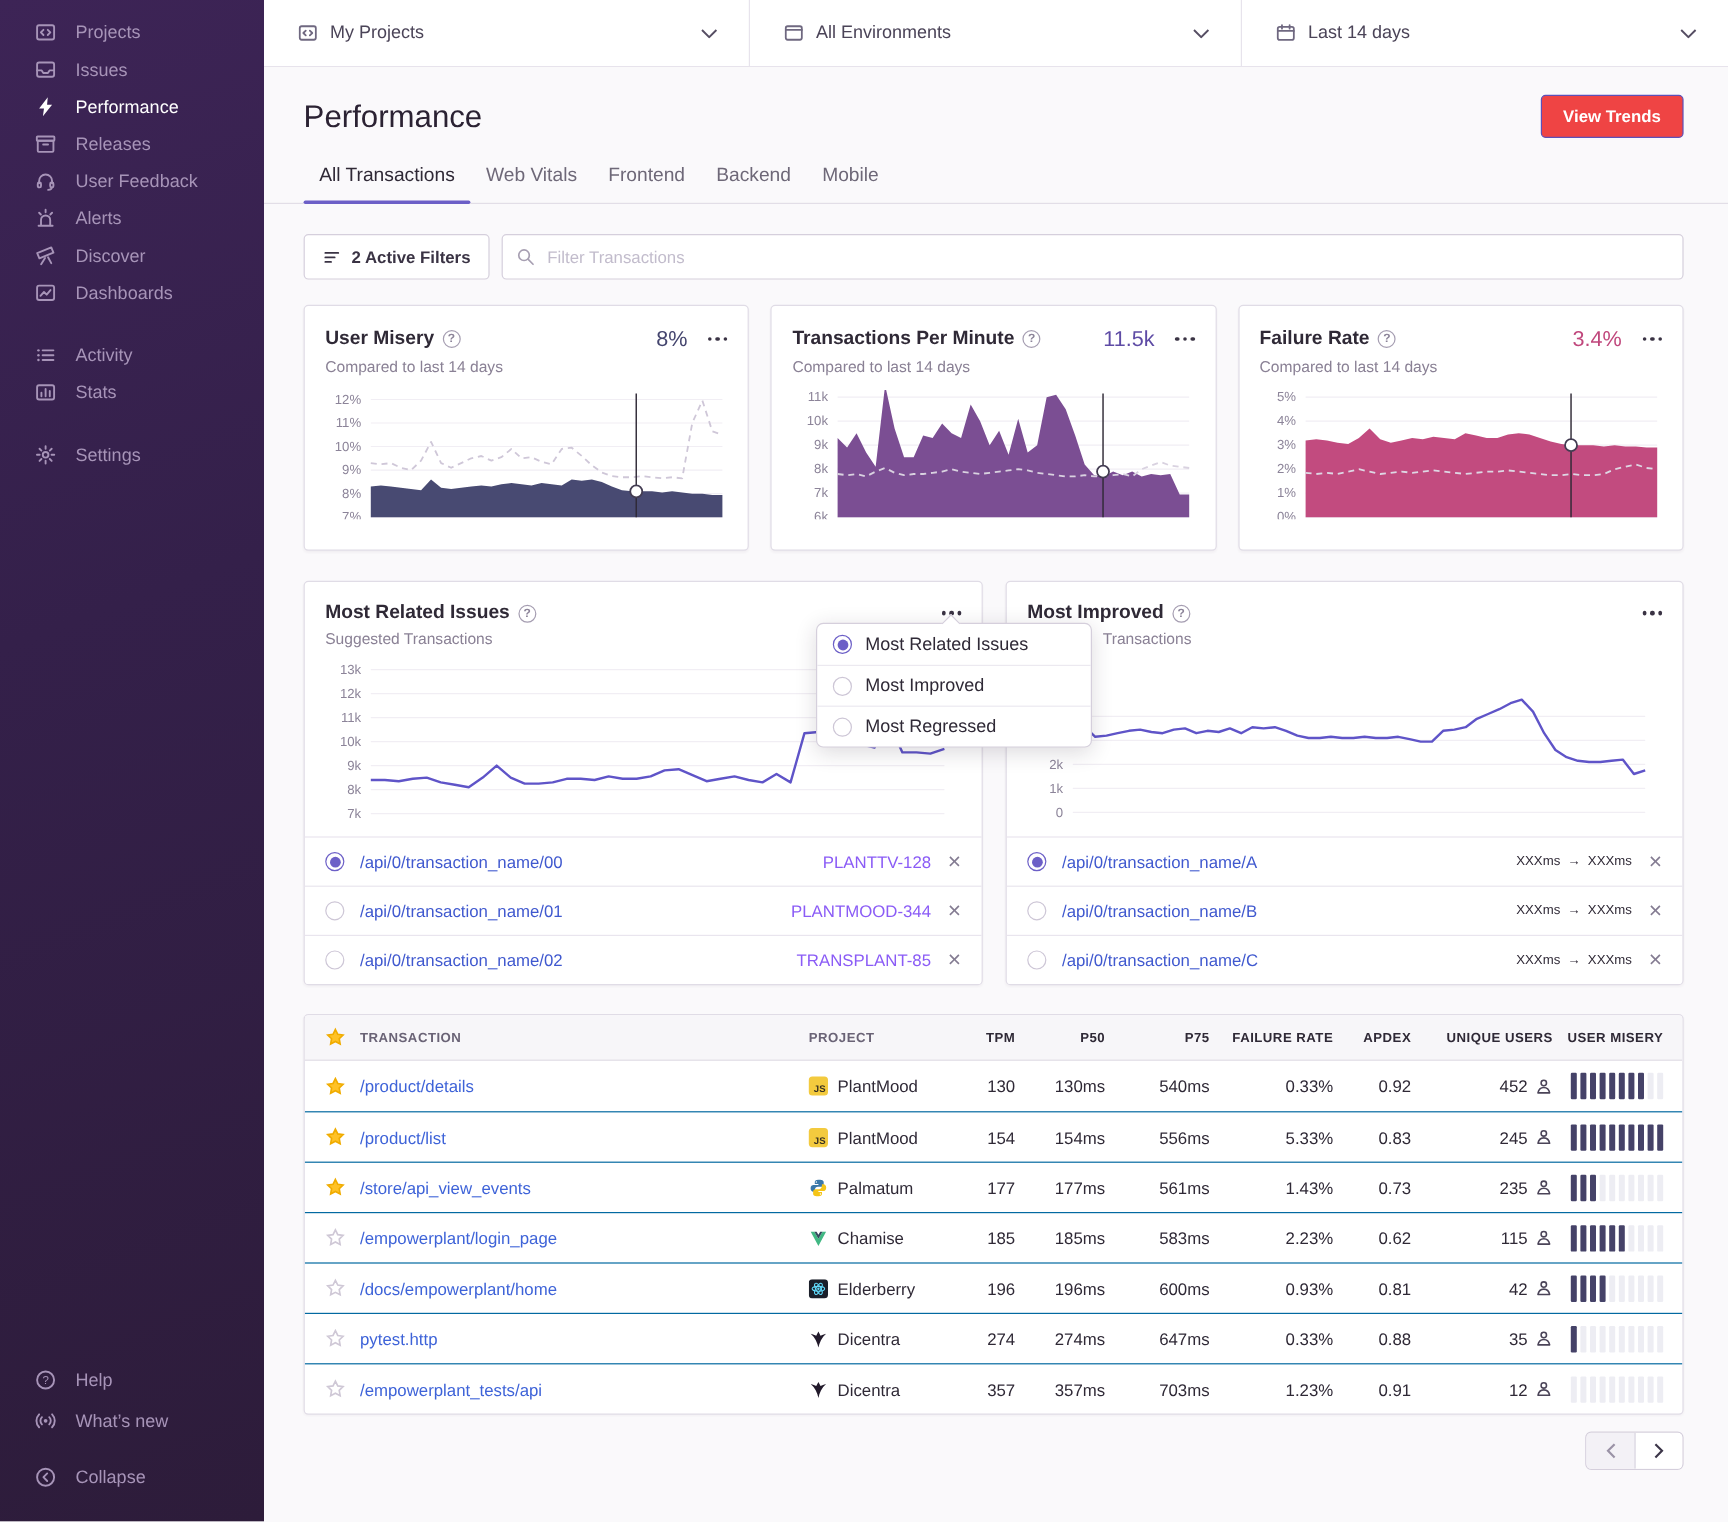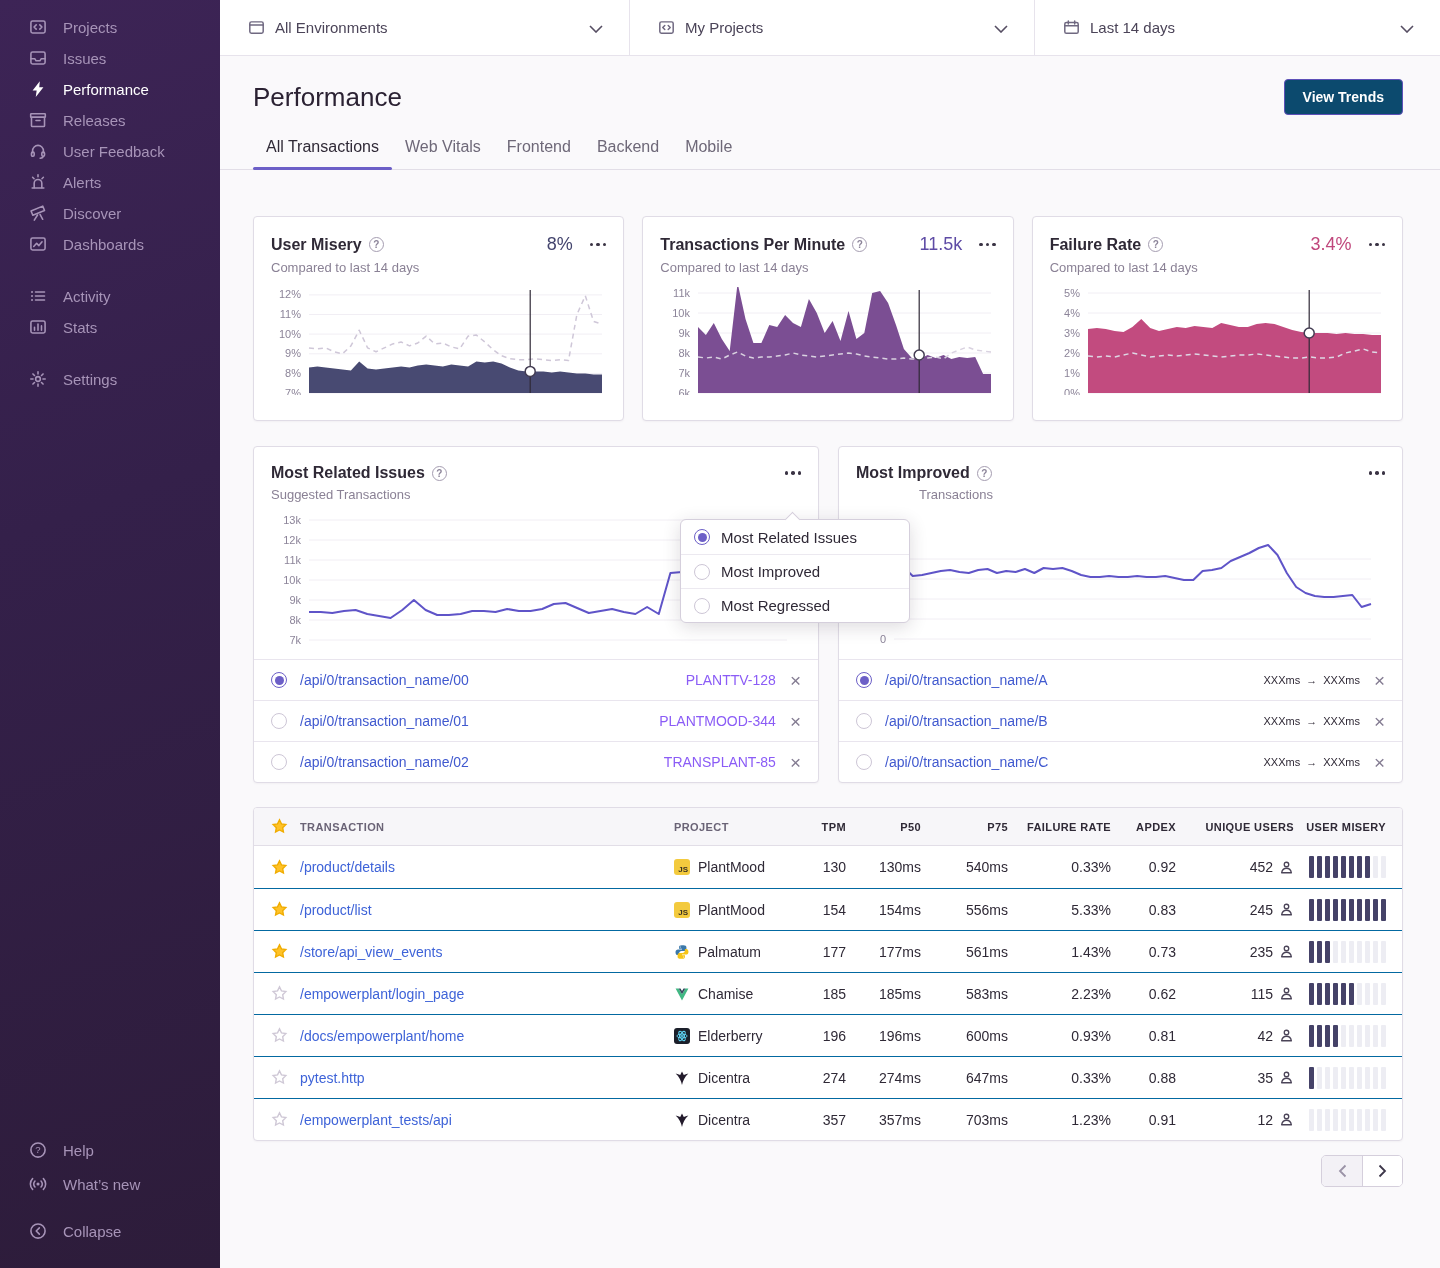--- a/index.html
+++ b/index.html
@@ -32,21 +32,21 @@
   .tb-sec { display:flex; align-items:center; padding:0 26px 0 28px; color:#4b4458; font-size:15px; }
   .tb-sec svg.gl { width:17px; height:17px; margin-right:10px; color:#6f6880; }
   .tb-sec .chev { margin-left:auto; color:#564e63; }
   .tb-1 { width:405px; border-right:1px solid #e7e3ec; }
   .tb-2 { width:410px; border-right:1px solid #e7e3ec; }
   .tb-3 { flex:1; }
 
   .page-head { background:#faf9fb; border-bottom:1px solid #e2dee7; padding:0 37px 0 33px; }
   .title-row { display:flex; align-items:center; justify-content:space-between; padding-top:23px; }
   .page-title { font-size:26px; font-weight:500; color:#2b2233; }
-  .btn-primary { background:#0c4a6e; color:#fff; border:1px solid #5d50b8; border-radius:4px; font-size:14px; font-weight:700; padding:9px 18px; cursor:pointer; font-family:inherit; }
+  .btn-primary { background:#ef4444; color:#fff; border:1px solid #5d50b8; border-radius:4px; font-size:14px; font-weight:700; padding:9px 18px; cursor:pointer; font-family:inherit; }
   .tabs { display:flex; margin-top:13px; }
   .tab { position:relative; padding:10px 13px 13px; font-size:16px; color:#6e6878; cursor:pointer; }
   .tab.on { color:#2f2936; }
   .tab.on::after { content:""; position:absolute; left:0; right:0; bottom:-1px; height:3px; background:#6C5FC7; border-radius:3px; }
 
   .content { padding:25px 37px 0 33px; }
 
   
   .filter-row { display:flex; gap:10px; }
   .btn-filters { display:flex; align-items:center; gap:9px; height:38px; padding:0 15px; background:#fff; border:1px solid #d5cfdc; border-radius:4px; font-size:14px; font-weight:700; color:#3a3344; cursor:pointer; }
@@ -241,36 +241,36 @@
             <path d="M9.2 5.2 6.4 8l2.8 2.8"></path>
           </svg>
         <span>Collapse</span>
       </div>
     </div>
   </aside>
 
   <div class="main">
 
     <div class="topbar">
+      <div class="tb-sec tb-1">
+        <svg class="stroke gl" viewBox="0 0 16 16">
+            <rect x="1.7" y="2.7" width="12.6" height="10.6" rx="1.5"></rect>
+            <path d="M6.4 6.1 4.5 8l1.9 1.9M9.6 6.1 11.5 8l-1.9 1.9"></path>
+          </svg>
+        <span>My Projects</span>
+        <span class="chev"><svg width="14" height="8" viewBox="0 0 14 8">
+              <path d="M1 1l6 6 6-6" fill="none" stroke="currentColor" stroke-width="1.6"></path>
+            </svg></span>
+      </div>
       <div class="tb-sec tb-2">
         <svg class="stroke gl" viewBox="0 0 16 16">
             <rect x="1.7" y="2.7" width="12.6" height="10.6" rx="1.5"></rect>
             <path d="M1.7 5.6h12.6"></path>
           </svg>
         <span>All Environments</span>
-        <span class="chev"><svg width="14" height="8" viewBox="0 0 14 8">
-              <path d="M1 1l6 6 6-6" fill="none" stroke="currentColor" stroke-width="1.6"></path>
-            </svg></span>
-      </div>
-      <div class="tb-sec tb-1">
-        <svg class="stroke gl" viewBox="0 0 16 16">
-            <rect x="1.7" y="2.7" width="12.6" height="10.6" rx="1.5"></rect>
-            <path d="M6.4 6.1 4.5 8l1.9 1.9M9.6 6.1 11.5 8l-1.9 1.9"></path>
-          </svg>
-        <span>My Projects</span>
         <span class="chev"><svg width="14" height="8" viewBox="0 0 14 8">
               <path d="M1 1l6 6 6-6" fill="none" stroke="currentColor" stroke-width="1.6"></path>
             </svg></span>
       </div>
       <div class="tb-sec tb-3">
         <svg class="stroke gl" viewBox="0 0 16 16">
             <rect x="1.7" y="3.2" width="12.6" height="10.2" rx="1.5"></rect>
             <path d="M1.7 6.4h12.6M5 1.8v2.8M11 1.8v2.8"></path>
           </svg>
         <span>Last 14 days</span>
@@ -289,20 +289,35 @@
         <div class="tab on"><span>All Transactions</span></div>
         <div class="tab"><span>Web Vitals</span></div>
         <div class="tab"><span>Frontend</span></div>
         <div class="tab"><span>Backend</span></div>
         <div class="tab"><span>Mobile</span></div>
       </div>
     </div>
 
     <div class="content">
 
+      <div class="filter-row">
+        <button class="btn-filters">
+          <svg viewBox="0 0 16 16">
+              <path d="M2.3 4h11.4M2.3 8h8.2M2.3 12h5" stroke="currentColor" stroke-width="1.7" fill="none" stroke-linecap="round"></path>
+            </svg>
+          <span>2 Active Filters</span>
+        </button>
+        <div class="search-box">
+          <svg class="sic stroke" viewBox="0 0 16 16">
+              <circle cx="6.7" cy="6.7" r="4.4"></circle>
+              <path d="M10.2 10.2 14.2 14.2"></path>
+            </svg>
+          <input type="text" placeholder="Filter Transactions" style="">
+        </div>
+      </div>
 
       <div class="cards3">
         <div class="card mcard">
           <div class="card-head">
             <span class="card-title">User Misery</span>
             <span class="help">?</span>
             <span class="card-value" style="color:#44456e">8%</span>
             <span class="dots">
                 <i></i>
                 <i></i>

